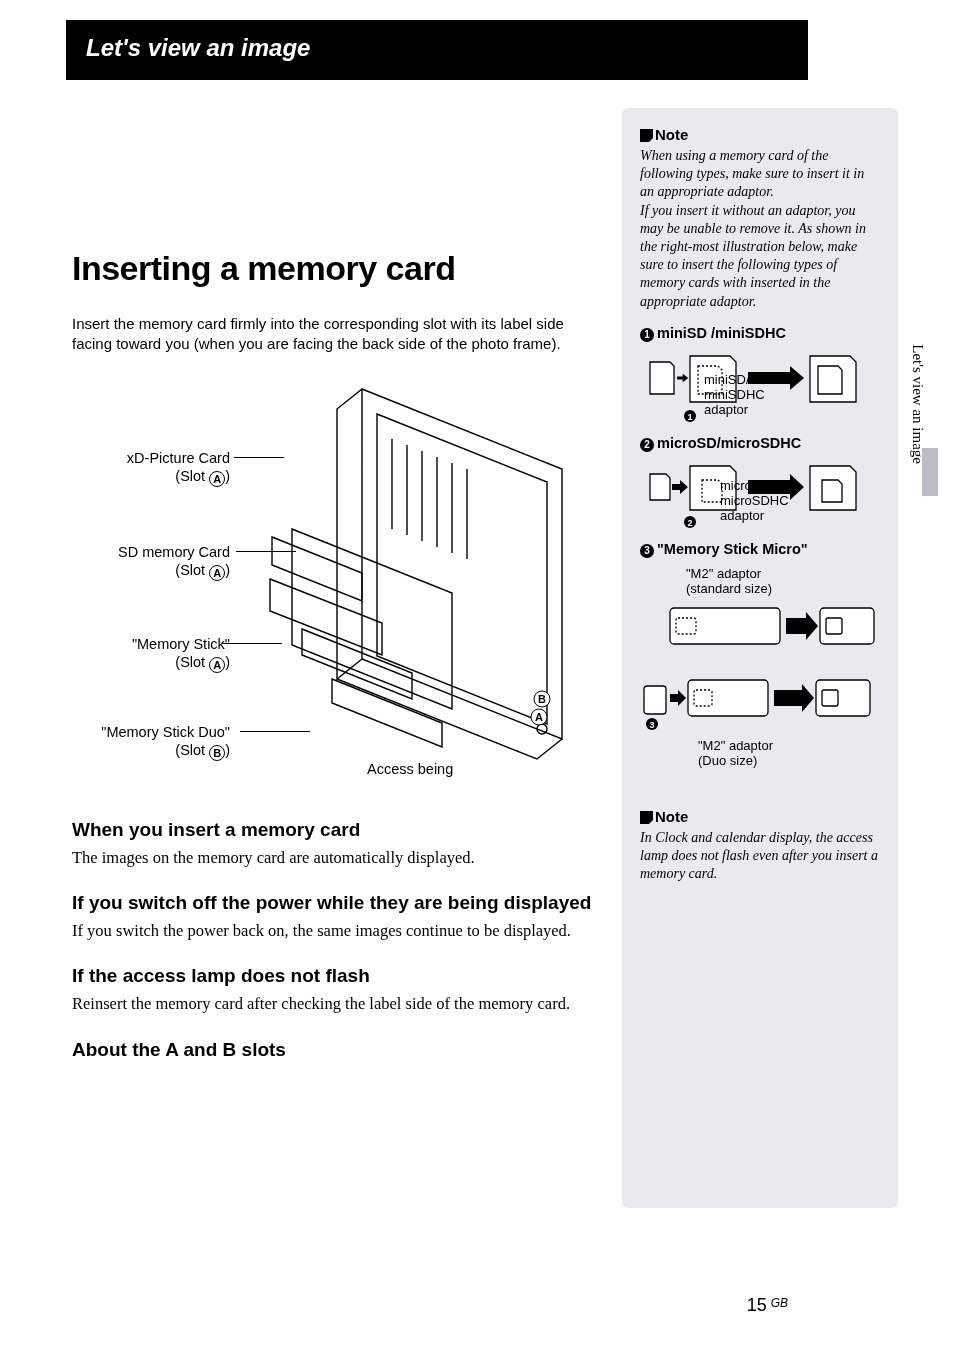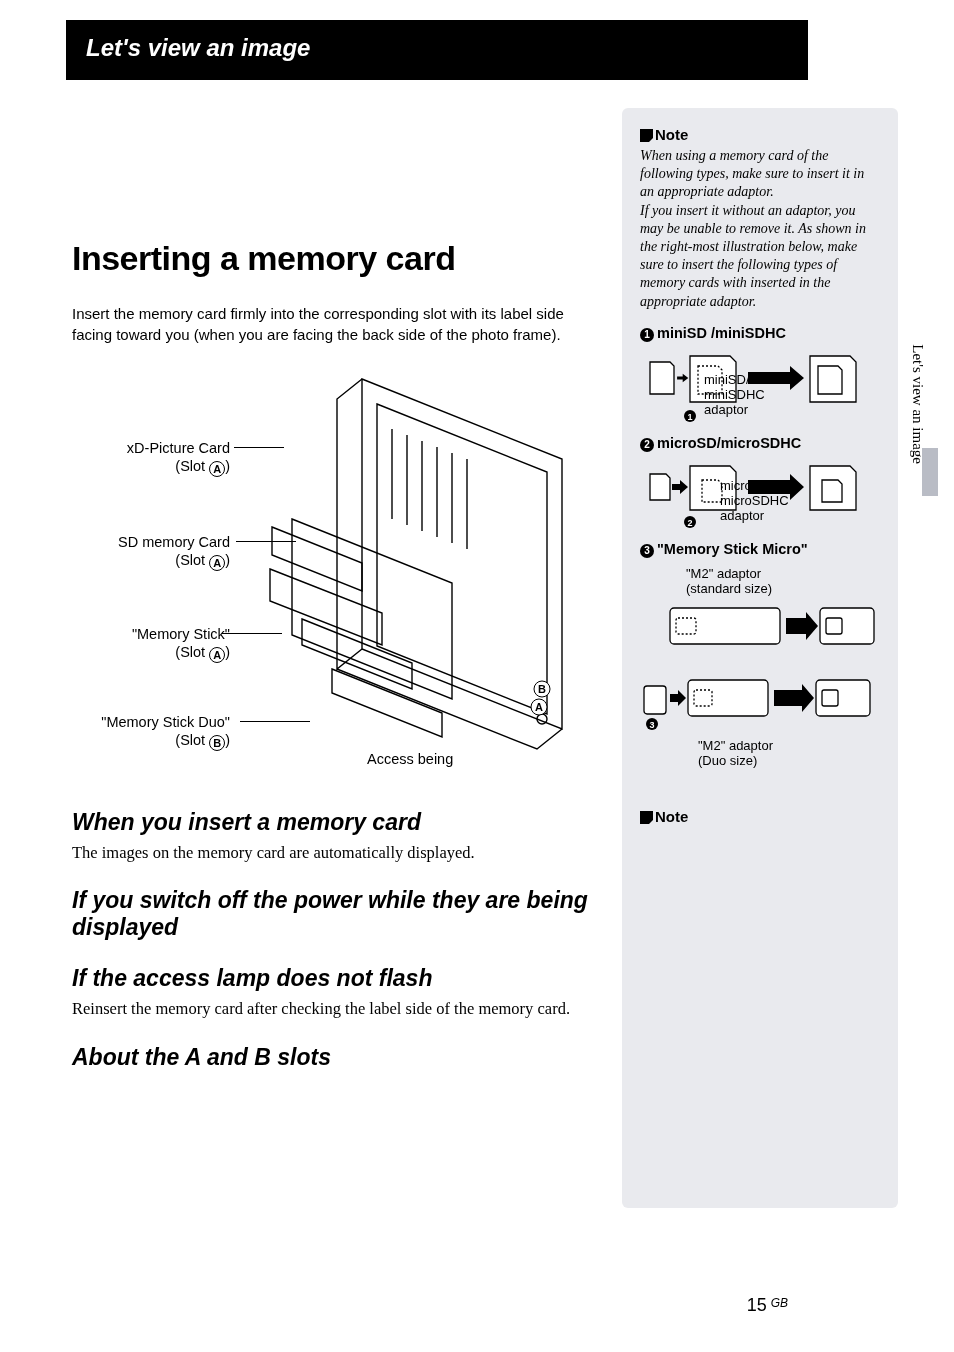--- a/index.html
+++ b/index.html
@@ -12,21 +12,21 @@
   .h1 { font-size: 34px; font-weight: 900; letter-spacing: -0.5px; margin-bottom: 26px; font-family: Arial, Helvetica, sans-serif; }
   .intro { font-size: 15px; line-height: 1.35; margin-bottom: 24px; }
   .diagram-wrap { margin-bottom: 40px; }
   .diagram { position: relative; width: 510px; height: 400px; }
   .diagram .label { position: absolute; font-size: 14.5px; text-align: right; line-height: 1.25; }
   .diagram .label.left { right: 352px; }
   .diagram .leader { position: absolute; height: 1px; background: #000; }
   .circled { display: inline-block; width: 16px; height: 16px; border: 1.4px solid #000; border-radius: 50%; text-align: center; font-size: 11px; line-height: 14px; font-weight: bold; vertical-align: -2px; }
   .diagram svg { position: absolute; }
   .access-lamp { position: absolute; font-size: 14.5px; }
-  .h2 { font-size: 23px; font-weight: bold; margin-top: 24px; margin-bottom: 6px; font-style: italic; }
+  .h2 { font-size: 19px; font-weight: bold; margin-top: 24px; margin-bottom: 6px; }
   .body { font-size: 16.5px; line-height: 1.3; font-family: Liberation Serif, serif; }
   .note-title { font-weight: bold; font-size: 15px; margin-bottom: 4px; }
   .note-icon { display:inline-block; width:13px; height:13px; background:#000; vertical-align:-2px; margin-right:2px; position:relative; }
   .note-icon::after{ content:""; position:absolute; right:-1px; bottom:-1px; width:0; height:0; border-left:6px solid transparent; border-bottom:6px solid #e9eaee; }
   .side-body { font-size: 14px; line-height: 1.3; font-family: "Times New Roman", Times, serif; margin-bottom: 14px; font-style: italic; }
   .adaptor-head { font-weight: bold; font-size: 14.5px; margin-top: 6px; margin-bottom: 8px; }
   .num-circle { display:inline-block; width:14px; height:14px; background:#000; color:#fff; border-radius:50%; font-size:10px; line-height:14px; text-align:center; font-weight:bold; vertical-align:0px; margin-right:3px;}
   .adaptor-svg { margin-bottom: 12px; }
   .adaptor-caption { font-size: 13px; font-family: Arial, Helvetica, sans-serif; }
   .side-tab { position: absolute; right: -28px; top: 356px; transform: rotate(90deg); transform-origin: right top; font-size: 15px; font-family: "Times New Roman", Times, serif; white-space: nowrap; }
@@ -112,20 +112,21 @@
           <div class="leader" style="top:352px; left:168px; width:70px;"></div>
 
           <div class="access-lamp" style="left:295px; top:382px;">Access being</div>
         </div>
       </div>
 
       <div class="h2">When you insert a memory card</div>
       <div class="body">The images on the memory card are automatically displayed.</div>
 
       <div class="h2">If you switch off the power while they are being displayed</div>
+      <div class="body">If you switch the power back on, the same images continue to be displayed.</div>
 
       <div class="h2">If the access lamp does not flash</div>
       <div class="body">Reinsert the memory card after checking the label side of the memory card.</div>
 
       <div class="h2">About the A and B slots</div>
 
     </div>
 
     <div class="side-col">
 
@@ -217,20 +218,21 @@
           <text x="12" y="58" fill="#fff" font-size="9" text-anchor="middle" font-weight="bold">3</text>
         </g>
       </svg>
       <div class="adaptor-caption" style="margin:-8px 0 14px 58px; white-space:pre-line;">"M2" adaptor
 (Duo size)</div>
 
       <div class="note-block2">
         <div class="note-title">
           <span class="note-icon"></span><span>Note</span>
         </div>
+        <div class="side-body">In Clock and calendar display, the access lamp does not flash even after you insert a memory card.</div>
       </div>
 
     </div>
   </div>
 
   <div class="page-num">
     <span>15</span><span class="gb">GB</span>
   </div>
 
 </div>

